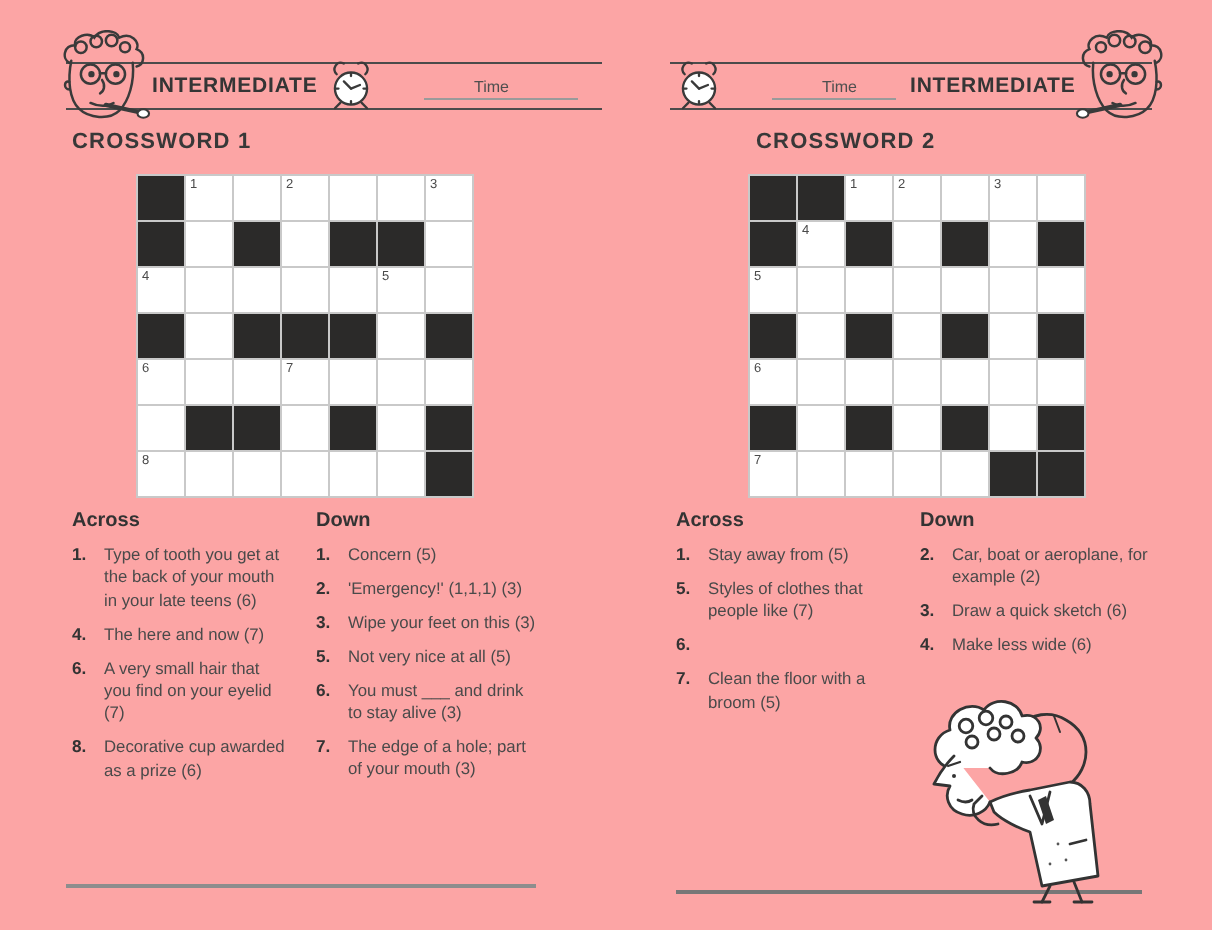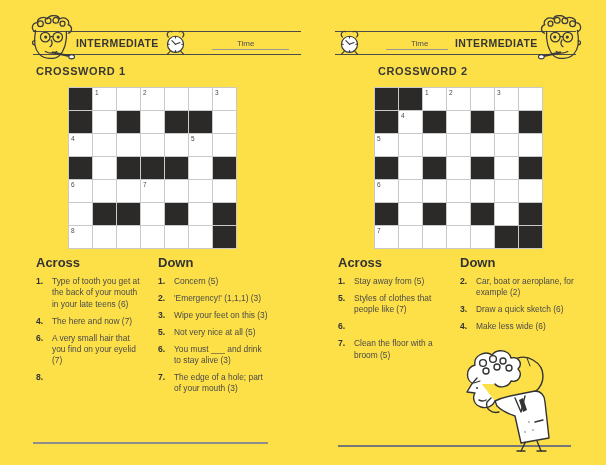--- a/index.html
+++ b/index.html
@@ -1,31 +1,31 @@
 <!DOCTYPE html>
 <html><head>
 <meta charset="utf-8">
 <style>
   html,body{margin:0;padding:0;background:#ffffff;}
-  .canvas{position:relative;width:606px;height:465px;background:#fde047;
+  .canvas{position:relative;width:606px;height:465px;background:#fca5a5;
           font-family:"Liberation Sans",sans-serif;color:#3f3f3f;overflow:hidden;}
   .rule{position:absolute;height:1.4px;background:#4b4b4b;}
   .footer-rule{position:absolute;height:2px;background:#8d8d8d;}
   .level{position:absolute;font-size:10.5px;font-weight:bold;letter-spacing:.4px;color:#353535;}
   .time-wrap{position:absolute;font-size:8px;color:#4f4f4f;margin-left:46px;}
   .tline{position:absolute;height:1px;background:#9a9a9a;}
   .cw-title{position:absolute;font-size:11px;font-weight:bold;letter-spacing:.6px;color:#383838;}
   .grid{position:absolute;display:grid;grid-template-columns:repeat(7,24px);grid-auto-rows:23px;
         border-left:1px solid #c9c9c9;border-top:1px solid #c9c9c9;}
   .cell{position:relative;box-sizing:border-box;border-right:1px solid #c9c9c9;
         border-bottom:1px solid #c9c9c9;background:#fff;}
   .cell.blk{background:#2b2a29;}
   .cnum{position:absolute;top:0.5px;left:2px;font-size:6.5px;color:#4a4a4a;}
   .clue-col{position:absolute;}
-  .clue-head{font-size:13px;font-weight:bold;color:#333;margin:0 0 6px 0;}
+  .clue-head{font-size:10px;font-weight:bold;color:#333;margin:0 0 6px 0;}
   .clue{display:flex;margin-bottom:5.5px;}
   .clue .no{flex:0 0 16px;font-size:8.6px;font-weight:bold;color:#333;line-height:11.4px;}
   .clue .tx{font-size:8.4px;line-height:11.4px;color:#4a4a4a;}
   .ico{position:absolute;}
   .mirror svg{transform:scaleX(-1);}
 </style>
 </head>
 <body>
 
 <div class="canvas">
@@ -160,20 +160,21 @@
           <div class="clue">
             <span class="no">4.</span>
             <span class="tx">The here and now (7)</span>
           </div>
           <div class="clue">
             <span class="no">6.</span>
             <span class="tx">A very small hair that you find on your eyelid (7)</span>
           </div>
           <div class="clue">
             <span class="no">8.</span>
+            <span class="tx">Decorative cup awarded as a prize (6)</span>
           </div>
         </div>
     </div>
     <div class="clue-col" style="left:158px;top:255px;width:110px;">
       <h3 class="clue-head">Down</h3>
       <div>
           <div class="clue">
             <span class="no">1.</span>
             <span class="tx">Concern (5)</span>
           </div>

